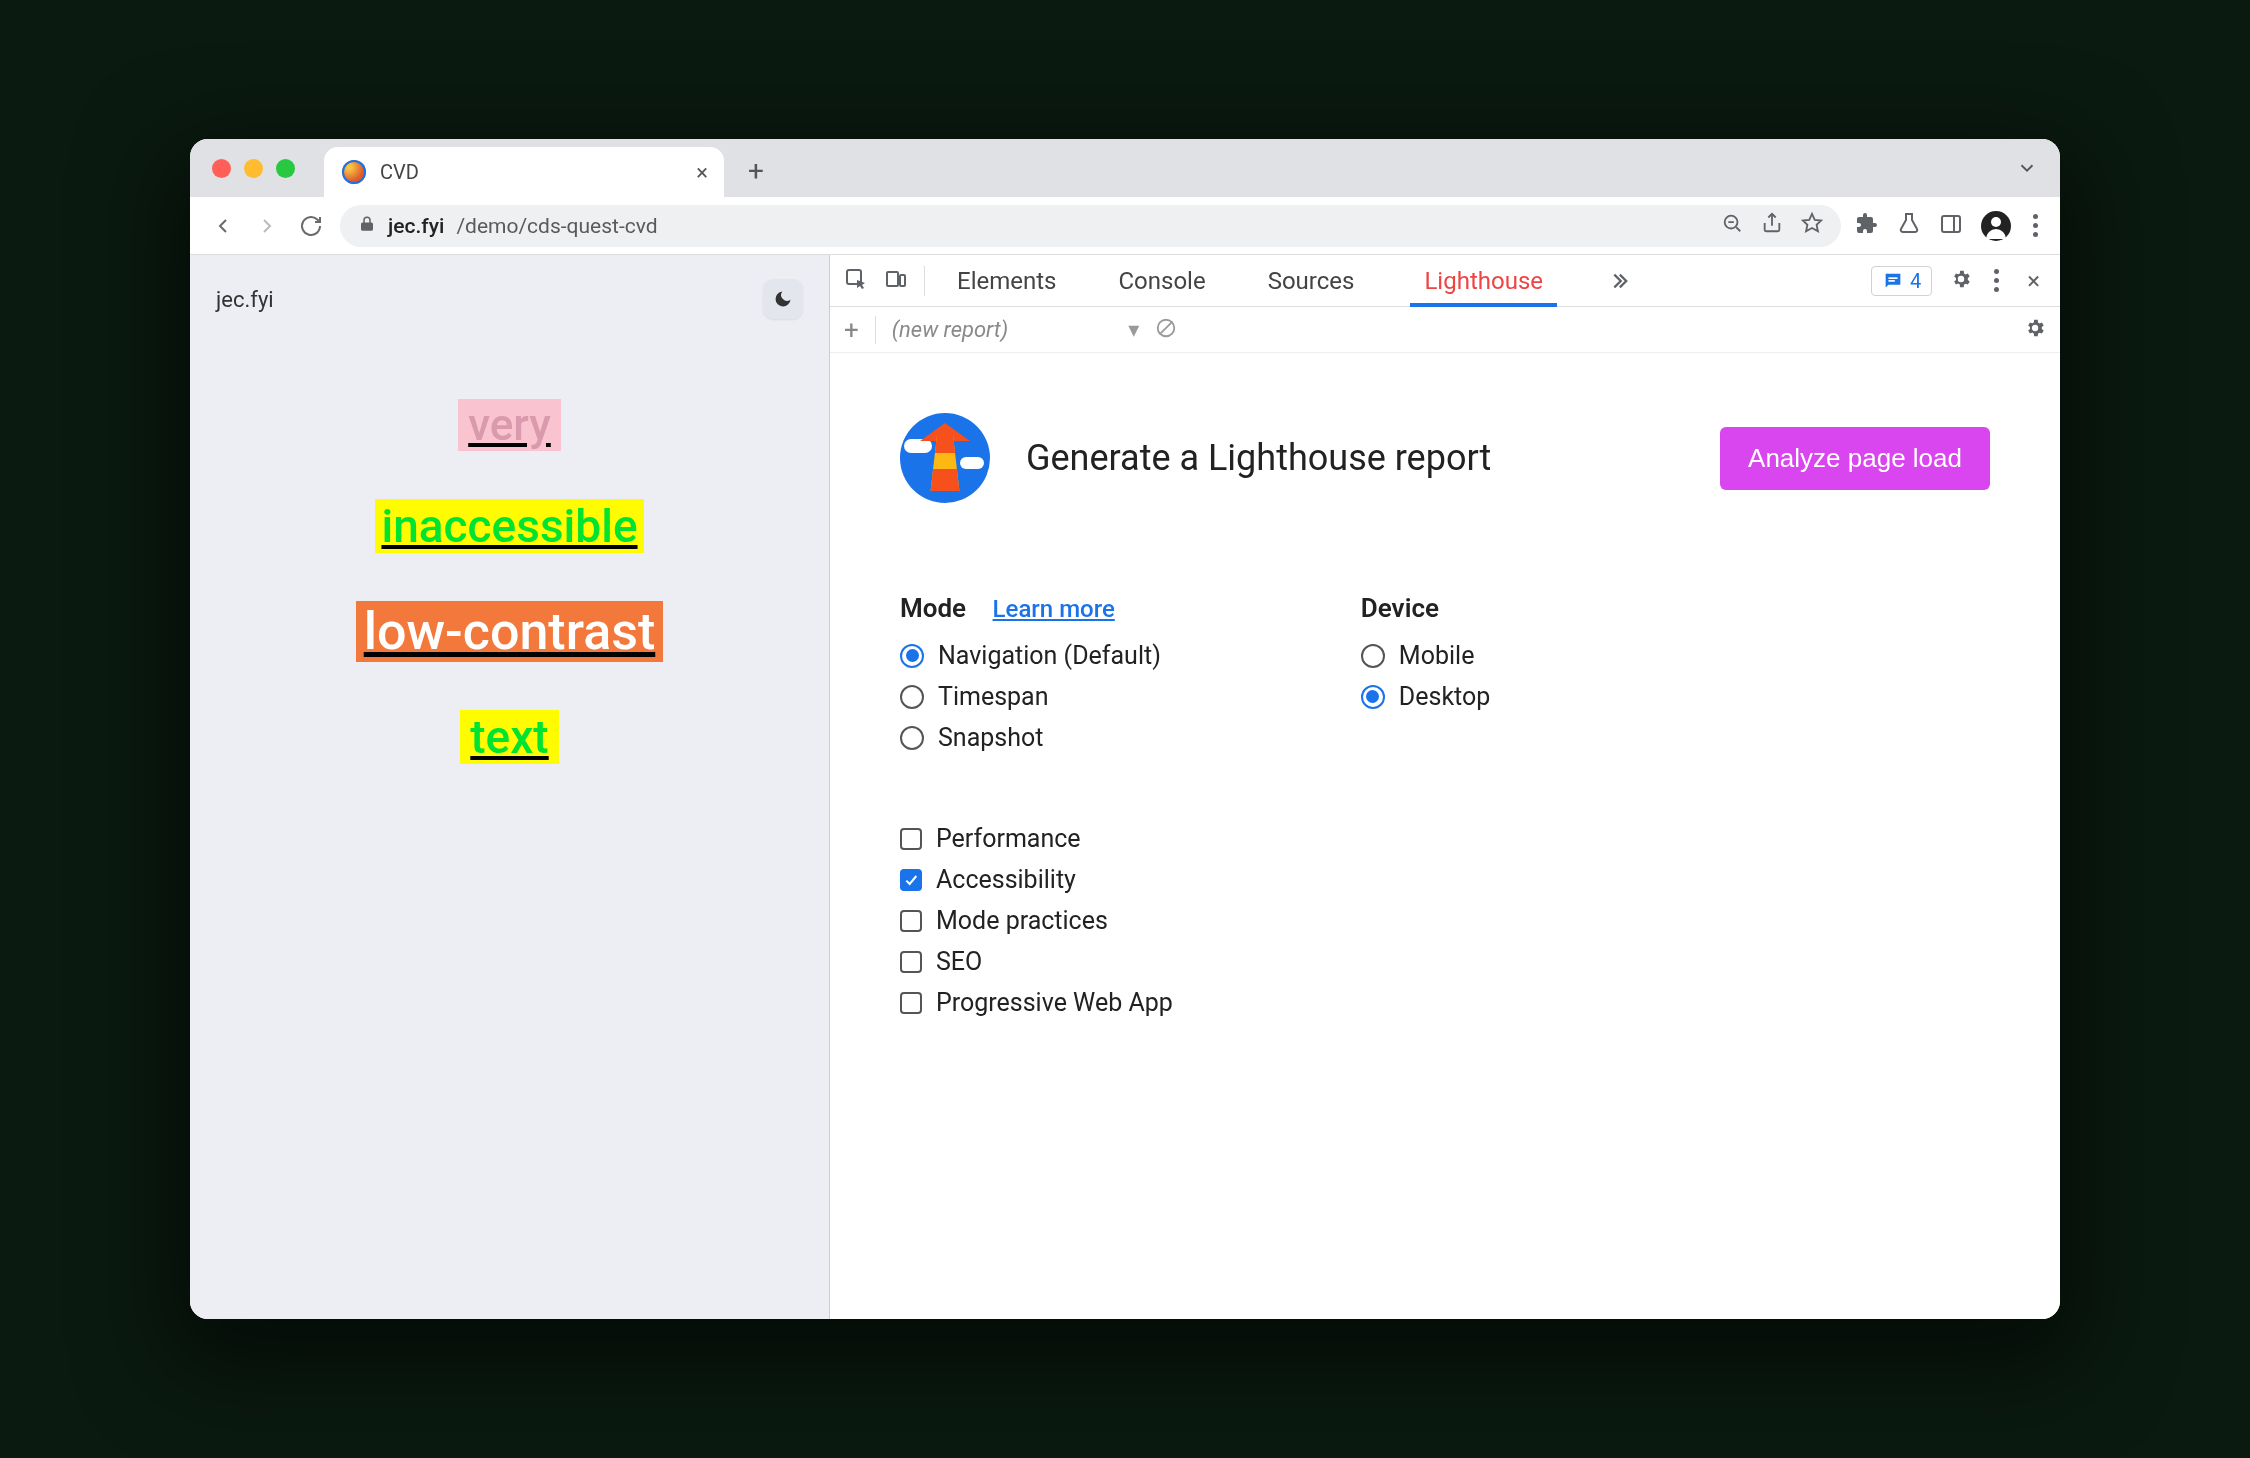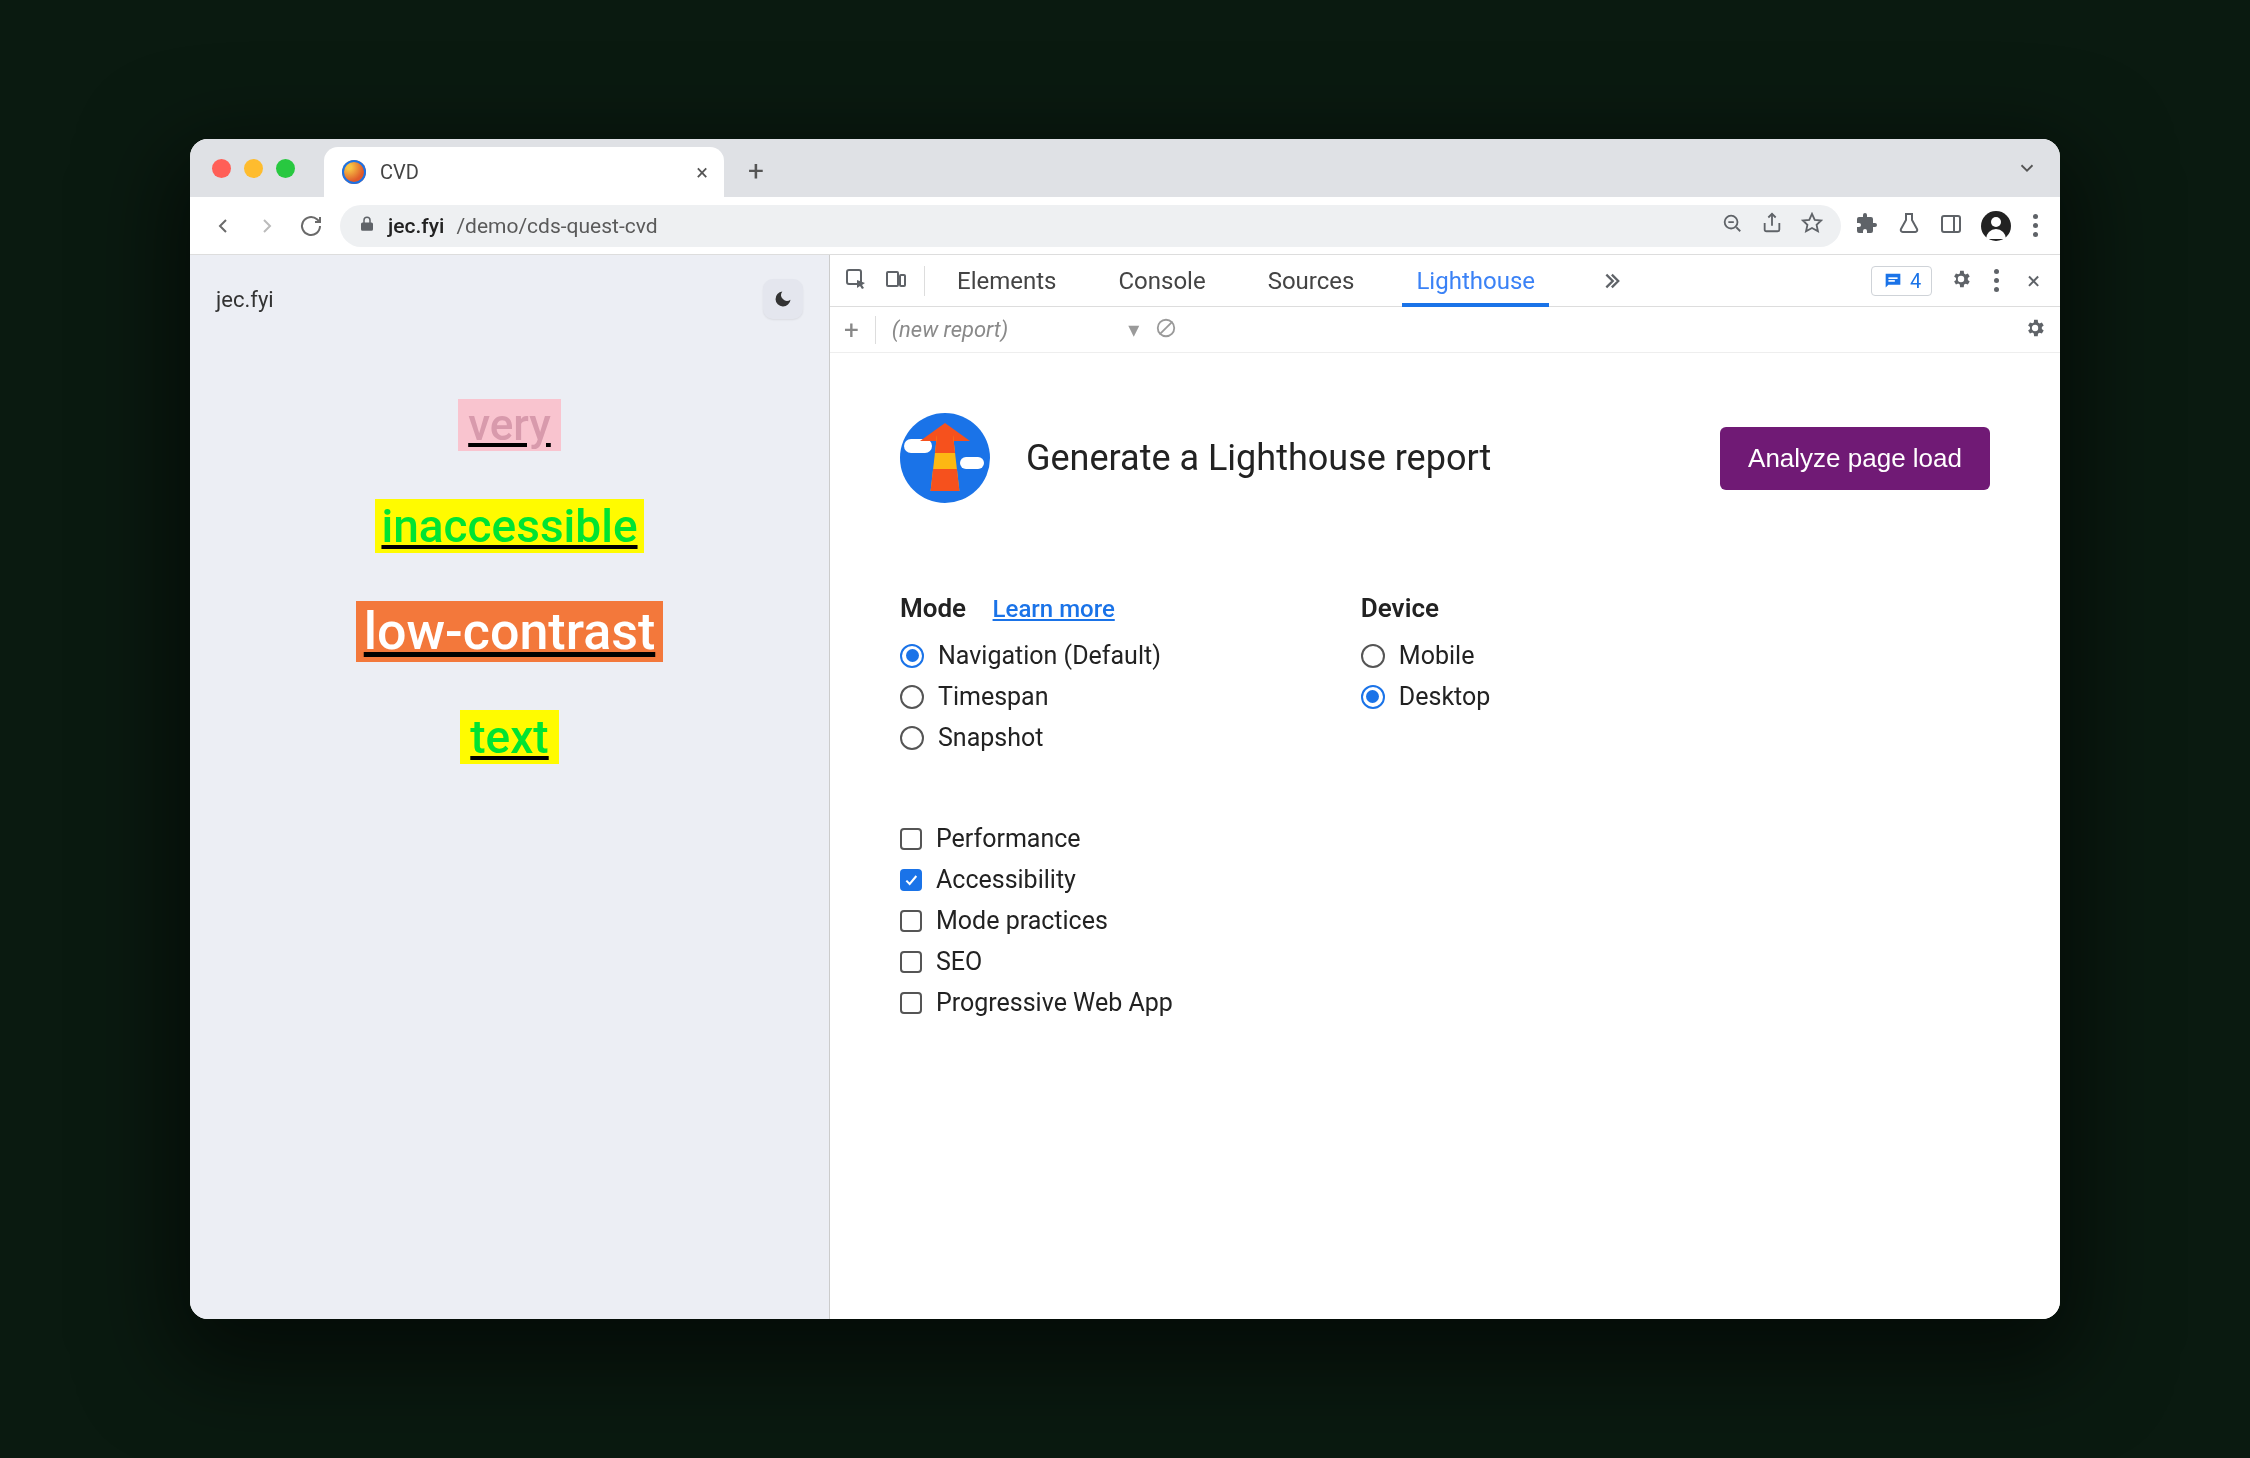--- a/index.html
+++ b/index.html
@@ -157,21 +157,21 @@
     border-bottom: 1px solid #ddd;
     display:flex; align-items:stretch;
     padding: 0 14px;
     gap: 4px;
     color:#5f6368;
   }
   .dt-tabbar .grp-left { display:flex; align-items:center; gap: 16px; padding-right: 20px; }
   .dt-tabbar .grp-left svg { width:24px; height:24px; }
   .dt-tabs { display:flex; align-items:stretch; gap: 46px; font-size: 24px; }
   .dt-tab { display:flex; align-items:center; padding: 0 8px; cursor:pointer; color:#444; position:relative;}
-  .dt-tab.active { color:#3b82f6; }
+  .dt-tab.active { color:#ef4444;margin-left:8px; }
   .dt-tab.active::after { content:""; position:absolute; bottom:-1px; left:-6px; right:-6px; height:4px; background:#1a73e8; }
   .dt-more { display:flex; align-items:center; padding: 0 10px; cursor:pointer;}
   .dt-more svg { width:22px; height:22px; }
   .dt-right { margin-left:auto; display:flex; align-items:center; gap: 18px;}
   .issue-chip {
     display:flex; align-items:center; gap:6px;
     border: 1px solid #cfd3d8; border-radius: 4px;
     padding: 2px 10px; font-size: 20px; color:#1a73e8;
     cursor:pointer;
   }
@@ -218,21 +218,21 @@
     background:#f6511d;
     clip-path: polygon(50% 0, 100% 100%, 0 100%);
   }
   .lh-logo .cloud1, .lh-logo .cloud2 {
     position:absolute; background:#fff; border-radius: 20px;
   }
   .lh-logo .cloud1 { width:28px; height:14px; top:26px; left:4px; }
   .lh-logo .cloud2 { width:24px; height:12px; top:44px; right:6px; }
   .lh-title { font-size: 36px; color:#222; flex:1;}
   .analyze-btn {
-    background:#701a75; color:#fff;
+    background:#d946ef; color:#fff;
     border:none; border-radius: 6px;
     padding: 16px 28px; font-size: 26px; font-weight: 500;
     cursor:pointer;
   }
   .lh-config { display:flex; gap: 200px; margin-top: 90px;}
   .lh-col h3 { font-size: 26px; color:#222; font-weight: 600; margin-bottom: 18px;}
   .lh-col h3 a { color:#1a73e8; text-decoration: underline; font-weight: 500; margin-left: 20px; font-size: 24px;}
   .radio-row, .check-row { display:flex; align-items:center; gap:14px; font-size: 25px; color:#222; margin-bottom: 12px; cursor:pointer;}
   .rradio {
     width: 24px; height:24px; border-radius:50%;

